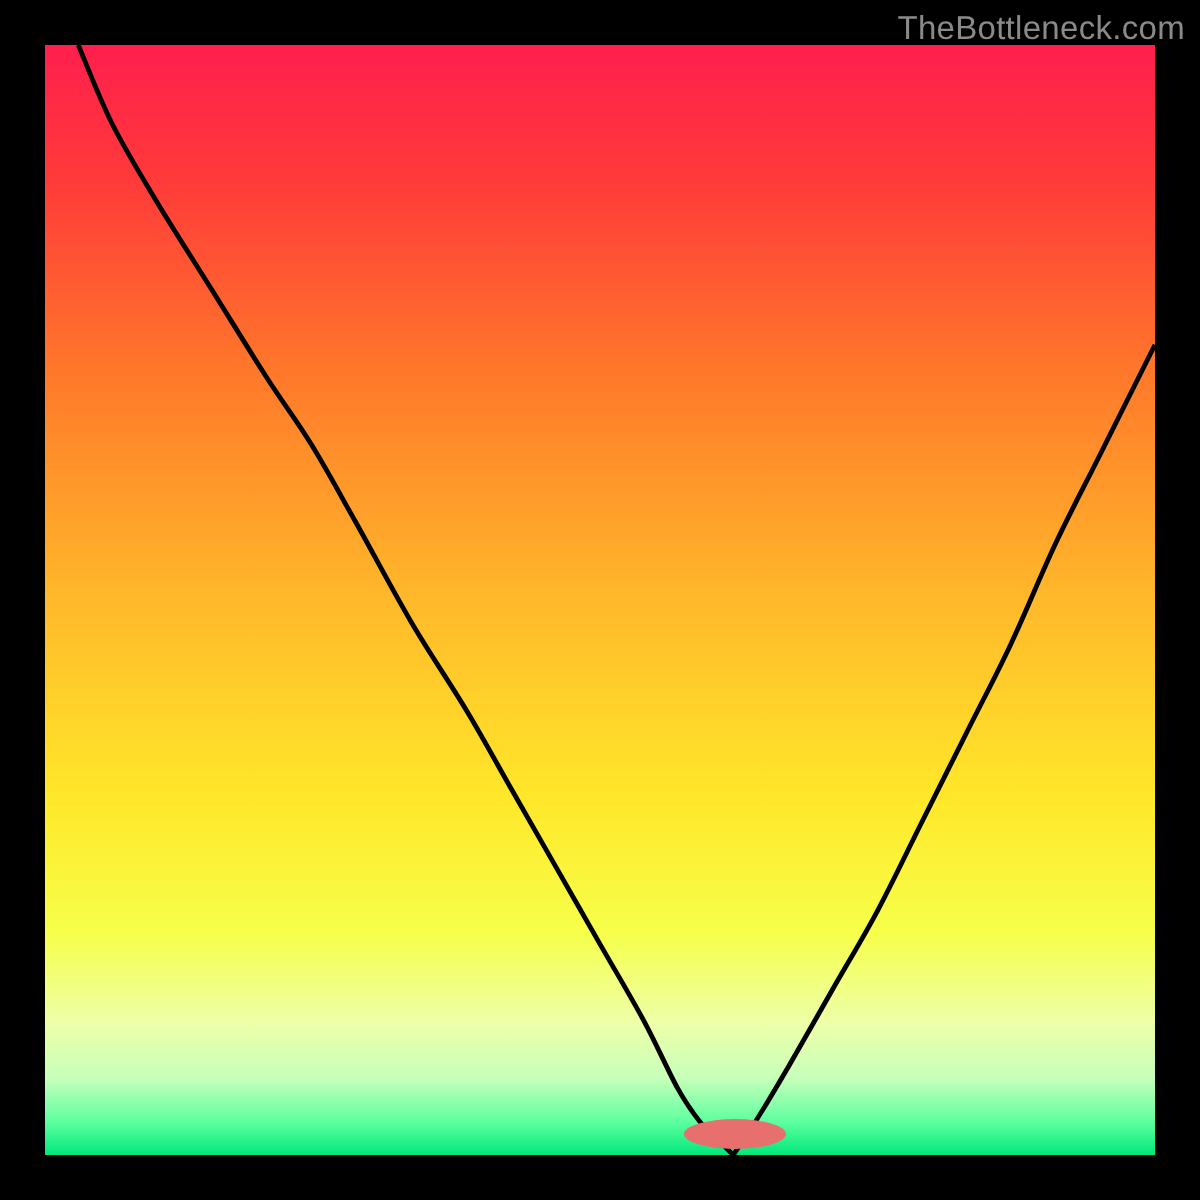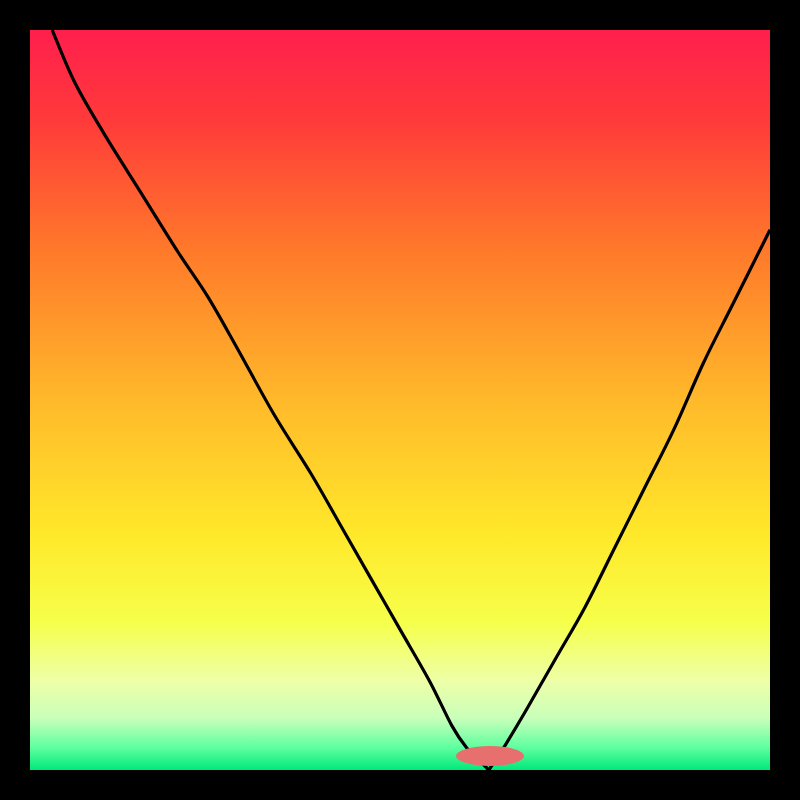--- a/index.html
+++ b/index.html
@@ -56,14 +56,15 @@
   <rect id="bg-rect" x="30" y="30" width="740" height="740" fill="url(#bg-grad)"></rect>
 
   <g clip-path="url(#plot-clip)">
     <path id="left-curve" fill="none" stroke="#000000" stroke-width="3.2" d="M 52.2 30 C 55.900000000000006 38.633333333333326, 65.76666666666668 64.53333333333329, 74.4 81.79999999999995 C 83.03333333333333 99.06666666666662, 92.9 115.10000000000002, 104 133.60000000000002 C 115.1 152.10000000000002, 128.66666666666666 173.06666666666663, 141 192.79999999999995 C 153.33333333333334 212.53333333333327, 166.9 234.73333333333332, 178 252 C 189.1 269.26666666666665, 197.73333333333332 280.3666666666666, 207.6 296.4 C 217.46666666666667 312.43333333333334, 226.10000000000002 328.4666666666667, 237.20000000000002 348.20000000000005 C 248.3 367.9333333333334, 261.86666666666673 393.83333333333337, 274.20000000000005 414.8 C 286.53333333333336 435.76666666666665, 300.1 455.5, 311.2 474 C 322.29999999999995 492.5, 330.93333333333334 508.5333333333333, 340.8 525.8 C 350.6666666666667 543.0666666666666, 360.53333333333336 560.3333333333334, 370.40000000000003 577.6 C 380.2666666666667 594.8666666666667, 390.1333333333333 612.1333333333333, 400 629.4 C 409.8666666666667 646.6666666666666, 420.9666666666667 665.1666666666667, 429.6 681.2 C 438.23333333333335 697.2333333333333, 445.6333333333333 714.5, 451.79999999999995 725.6 C 457.9666666666666 736.7, 461.66666666666663 741.6333333333333, 466.59999999999997 747.8 C 471.5333333333333 753.9666666666666, 477.7 758.9, 481.4 762.6 C 485.09999999999997 766.3000000000001, 487.56666666666666 768.7666666666667, 488.8 770"></path>
     <path id="right-curve" fill="none" stroke="#000000" stroke-width="3.2" d="M 488.8 770 C 491.26666666666665 766.3, 497.4333333333334 757.6666666666666, 503.6 747.8 C 509.76666666666665 737.9333333333333, 517.1666666666666 725.5999999999999, 525.8 710.8 C 534.4333333333333 696, 545.5333333333333 676.2666666666667, 555.4 659 C 565.2666666666667 641.7333333333333, 575.1333333333333 625.7, 585 607.2 C 594.8666666666667 588.7, 604.7333333333333 567.7333333333333, 614.6 548 C 624.4666666666667 528.2666666666667, 634.3333333333333 508.53333333333336, 644.1999999999999 488.8 C 654.0666666666666 469.06666666666666, 663.9333333333333 450.56666666666666, 673.8 429.59999999999997 C 683.6666666666666 408.63333333333327, 693.5333333333333 383.9666666666666, 703.4 362.99999999999994 C 713.2666666666667 342.0333333333333, 721.9 326, 733 303.8 C 744.1 281.6, 763.8333333333334 242.13333333333338, 770 229.80000000000007"></path>
   </g>
 
   <ellipse id="marker" cx="490" cy="756" rx="34" ry="10" fill="#e76f6d"></ellipse>
 </svg>
 
+<div class="watermark">TheBottleneck.com</div>
 
 </div>
 
 </body></html>

